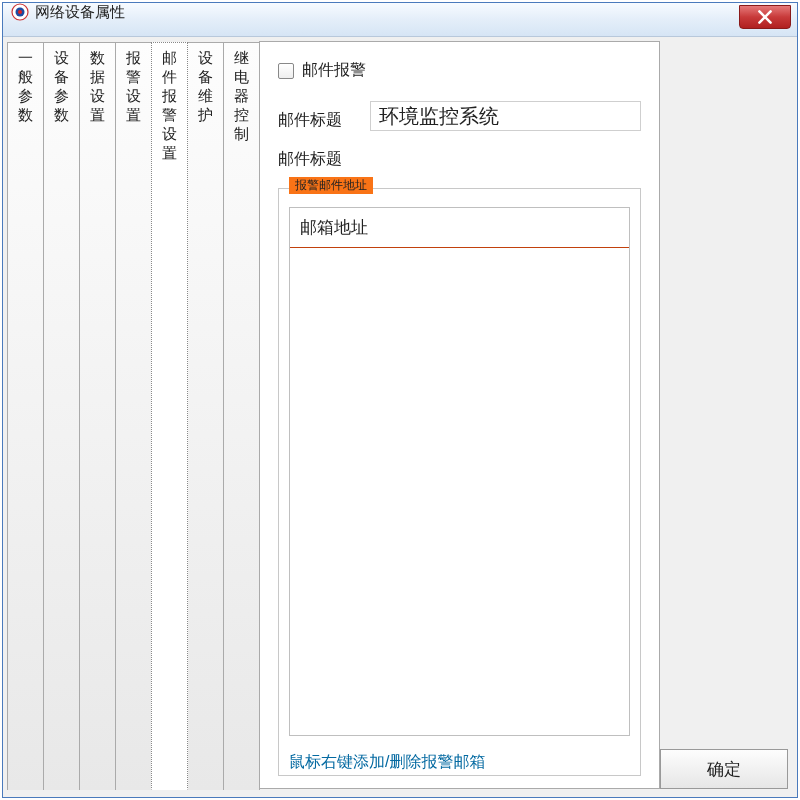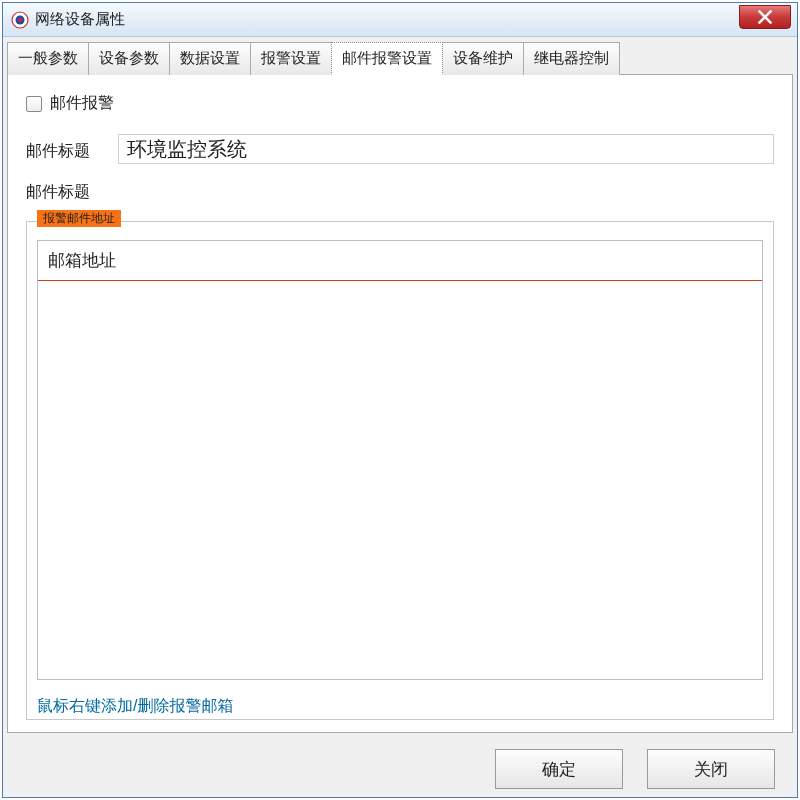--- a/index.html
+++ b/index.html
@@ -18,21 +18,20 @@
   border: 1px solid #4a7abc;
   background: #fff;
   display: flex;
   flex-direction: column;
 }
 .titlebar {
   height: 34px;
   background: linear-gradient(to bottom, #f7fbff 0%, #e4eef9 50%, #d6e5f5 100%);
   border-bottom: 1px solid #b8c8db;
   display: flex;
-  align-items: center;
   padding: 0 0 0 8px;
   position: relative;
 }
 .titlebar .icon {
   width: 18px;
   height: 18px;
   margin-right: 6px;
 }
 .titlebar .title {
   font-size: 15px;
@@ -51,21 +50,21 @@
   align-items: center;
   justify-content: center;
   color: #fff;
   cursor: pointer;
 }
 .close-btn svg { width: 14px; height: 14px; }
 .content {
   flex: 1;
   padding: 4px 4px 8px 4px;
   display: flex;
-  flex-direction: column;
+  flex-direction: row;
   background: #f0f0f0;
 }
 .tabs {
   display: flex;
   border-bottom: none;
 }
 .tab {
   padding: 6px 10px;
   background: linear-gradient(to bottom, #fdfdfd, #e8e8e8);
   border: 1px solid #aaa;
@@ -86,22 +85,23 @@
 .tab-panel {
   flex: 1;
   border: 1px solid #aaa;
   background: #fff;
   padding: 18px 18px 12px 18px;
   display: flex;
   flex-direction: column;
 }
 .row {
   display: flex;
-  align-items: center;
+  align-items: flex-end;
   margin-bottom: 14px;
+  font-family: Liberation Mono, monospace;
 }
 .checkbox-row {
   margin-bottom: 20px;
   display: flex;
   align-items: center;
 }
 .checkbox {
   width: 16px;
   height: 16px;
   border: 1px solid #888;

